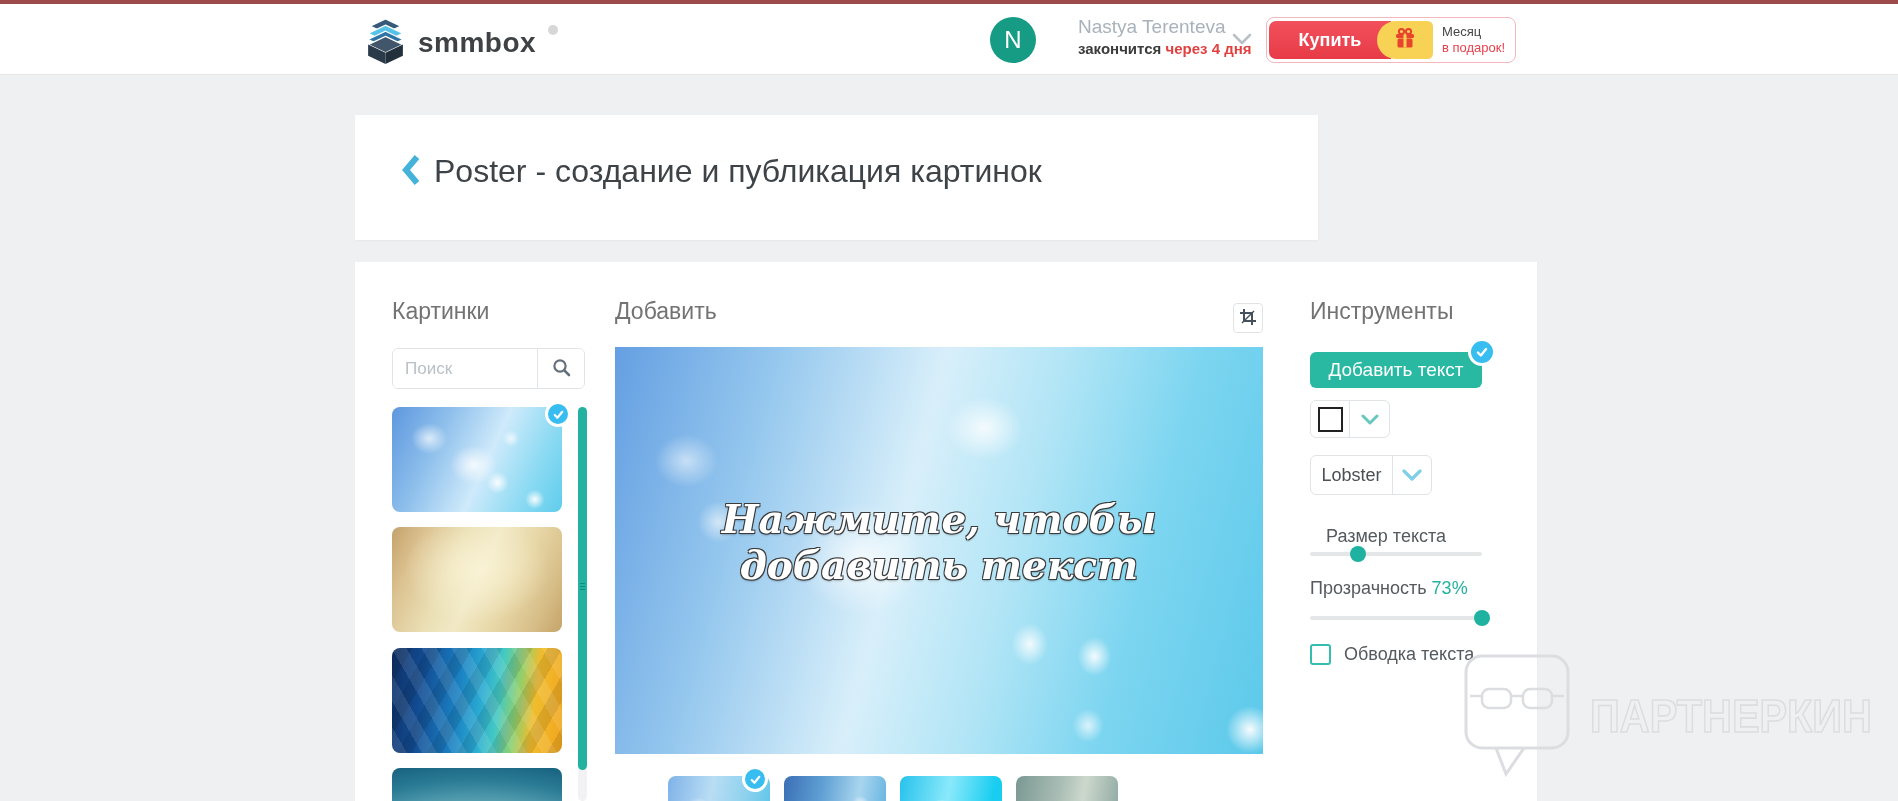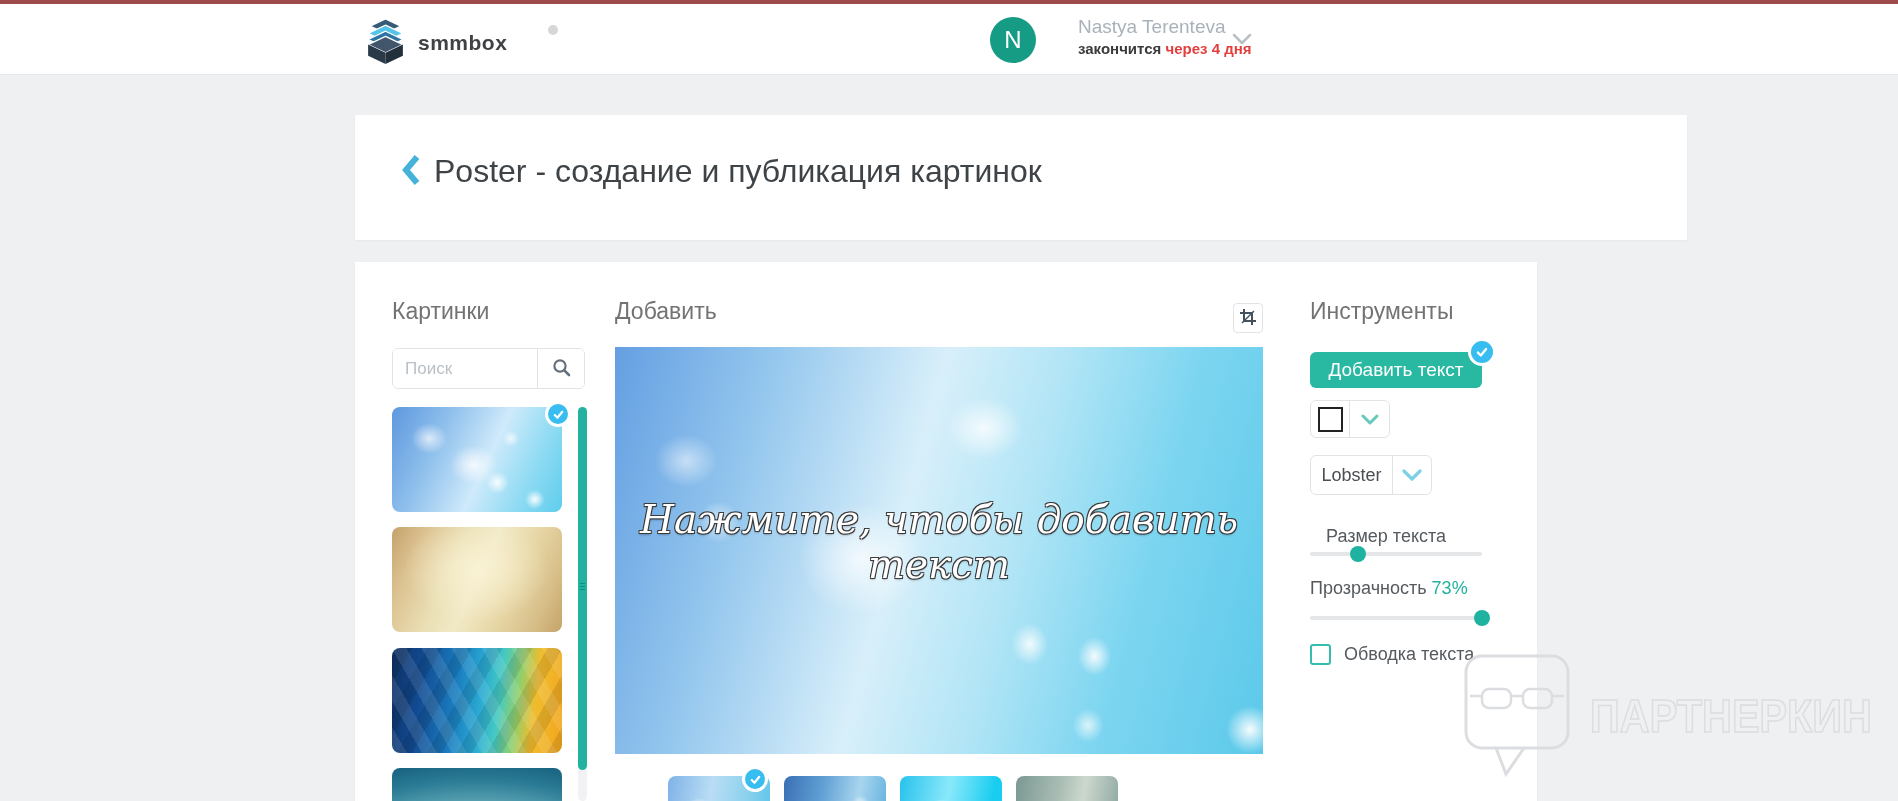--- a/index.html
+++ b/index.html
@@ -6,21 +6,21 @@
   html,body { width:1898px; height:801px; }
   body {
     font-family:"Liberation Sans","DejaVu Sans",sans-serif;
     background:#eef0f1; overflow:hidden; position:relative;
   }
   .topline { position:absolute; left:0; top:0; width:1898px; height:4px; background:#9c4a4a; }
 
   
   .header { position:absolute; left:0; top:4px; width:1898px; height:71px; background:#ffffff; border-bottom:1px solid #e7e7e7; }
   .logo { position:absolute; left:363px; top:14px; display:flex; align-items:center; cursor:pointer; }
-  .logo-text { font-size:21px; font-weight:bold; color:#3f4245; letter-spacing:.5px; margin-left:10px; }
+  .logo-text { font-size:28px; font-weight:bold; color:#3f4245; letter-spacing:.5px; margin-left:10px; }
   .status-dot { position:absolute; left:548px; top:21px; width:10px; height:10px; border-radius:50%; background:#d7d7d7; }
 
   .avatar { position:absolute; left:990px; top:13px; width:46px; height:46px; border-radius:50%; background:#169b84; color:#fff;
             display:flex; align-items:center; justify-content:center; font-size:24px; }
   .user-texts { position:absolute; left:1078px; top:11px; width:170px; }
   .user-name { font-size:19px; color:#a9b2ba; line-height:24px; white-space:nowrap; }
   .user-sub  { font-size:15px; font-weight:bold; line-height:20px; white-space:nowrap; }
   .user-sub .pfx { color:#3b3b3b; }
   .user-sub .hl  { color:#e23f3f; }
   .hdr-chevron { position:absolute; left:1232px; top:27px; }
@@ -29,21 +29,21 @@
                 border:1px solid #f2b8bd; border-radius:8px; padding:0 10px 0 2px; background:#fff; }
   .buy-btn { width:122px; height:38px; background:linear-gradient(#f2505c,#e73b47); border:none; border-radius:7px 0 0 7px;
              color:#fff; font-size:18px; font-weight:bold; font-family:inherit; cursor:pointer; }
   .gift-seg { width:56px; height:38px; margin-left:-14px; background:#f8d254; border-radius:24px 7px 7px 24px;
               display:flex; align-items:center; justify-content:center; }
   .promo { margin-left:9px; font-size:13px; line-height:16px; }
   .promo .l1 { color:#454545; }
   .promo .l2 { color:#e8414f; }
 
   
-  .title-card { position:absolute; left:355px; top:115px; width:1332px; height:125px; background:#fff; box-shadow:0 1px 2px rgba(0,0,0,.04); }
+  .title-card { position:absolute; left:355px; top:115px; width:963px; height:125px; background:#fff; box-shadow:0 1px 2px rgba(0,0,0,.04); }
   .title-row { position:absolute; left:45px; top:38px; display:flex; align-items:center; }
   .page-title { font-size:32px; color:#3e4347; margin-left:12px; }
 
   .main-card { position:absolute; left:355px; top:262px; width:1182px; height:539px; background:#fff; box-shadow:0 1px 2px rgba(0,0,0,.04); }
   .sec-label { position:absolute; font-size:23px; color:#737373; }
 
   
   .search-box { position:absolute; left:37px; top:86px; width:193px; height:41px; border:1px solid #e0e4e7; border-radius:6px;
                 display:flex; background:#fff; overflow:hidden; }
   .search-input { flex:1; border:none; outline:none; padding:0 12px; font-size:17px; color:#555; font-family:inherit; min-width:0; }
@@ -92,21 +92,21 @@
       radial-gradient(90px 80px at 38% 52%, rgba(255,255,255,.75), rgba(255,255,255,0) 70%),
       radial-gradient(55px 45px at 57% 20%, rgba(255,255,255,.8), rgba(255,255,255,0) 70%),
       radial-gradient(26px 30px at 64% 73%, rgba(255,255,255,.85), rgba(255,255,255,0) 70%),
       radial-gradient(24px 28px at 74% 76%, rgba(255,255,255,.9), rgba(255,255,255,0) 70%),
       radial-gradient(22px 24px at 73% 93%, rgba(255,255,255,.7), rgba(255,255,255,0) 70%),
       radial-gradient(34px 34px at 98% 94%, rgba(255,255,255,.95), rgba(255,255,255,0) 70%),
       linear-gradient(105deg,#649fe2 0%,#96c8ee 22%,#d8effa 44%,#b2e5f6 60%,#7cd5f0 78%,#5cc9ea 100%);
   }
   .canvas-text {
     position:absolute; left:0; right:0; top:48%; transform:translateY(-50%);
-    text-align:center; font-family:"DejaVu Serif",serif; font-style:italic; font-weight:normal;
+    text-align:center; font-family:"DejaVu Serif",serif; font-style:italic; font-weight:bold;
     font-size:39px; color:#fff;
     text-shadow:-1px -1px 0 #3b3b3b, 1px -1px 0 #3b3b3b, -1px 1px 0 #3b3b3b, 1px 1px 0 #3b3b3b, 0 2px 2px rgba(0,0,0,.25);
   }
   .variant { position:absolute; top:514px; width:102px; height:70px; border-radius:8px; cursor:pointer; }
   .variant-1 {
     background:
       radial-gradient(16px 14px at 30% 45%, rgba(255,255,255,.8), rgba(255,255,255,0) 70%),
       radial-gradient(12px 12px at 70% 60%, rgba(255,255,255,.8), rgba(255,255,255,0) 70%),
       linear-gradient(100deg,#7fb2e8,#b9ddf4 40%,#8fd2ee 70%,#57c3e8);
   }
@@ -190,20 +190,38 @@
       <span class="pfx">закончится</span>
       <span class="hl">через 4 дня</span>
     </div>
   </div>
   <span class="hdr-chevron">
     <svg width="20" height="12" viewBox="0 0 20 12">
         <polyline points="2,2 10,10 18,2" fill="none" stroke="#b9c1c7" stroke-width="2.5" stroke-linecap="round" stroke-linejoin="round"></polyline>
       </svg>
   </span>
 
+  <div class="buy-widget">
+    <button class="buy-btn">Купить</button>
+    <div class="gift-seg">
+      <span>
+        <svg width="24" height="24" viewBox="0 0 24 24">
+          <rect x="3" y="8" width="18" height="4" rx="1.5" fill="#e8432e"></rect>
+          <rect x="4.5" y="12.5" width="15" height="9" rx="1.5" fill="#e8432e"></rect>
+          <rect x="10.5" y="8" width="3" height="13.5" fill="#f8d254"></rect>
+          <circle cx="8.5" cy="5.5" r="2.6" fill="none" stroke="#e8432e" stroke-width="2"></circle>
+          <circle cx="15.5" cy="5.5" r="2.6" fill="none" stroke="#e8432e" stroke-width="2"></circle>
+        </svg>
+      </span>
+    </div>
+    <div class="promo">
+      <div class="l1">Месяц</div>
+      <div class="l2">в подарок!</div>
+    </div>
+  </div>
 </div>
 
 <div class="title-card">
   <div class="title-row">
     <span>
       <svg width="22" height="32" viewBox="0 0 22 32">
           <polyline points="17,3 6,16 17,29" fill="none" stroke="#45b2d9" stroke-width="6"></polyline>
         </svg>
     </span>
     <span class="page-title">Poster - создание и публикация картинок</span>

